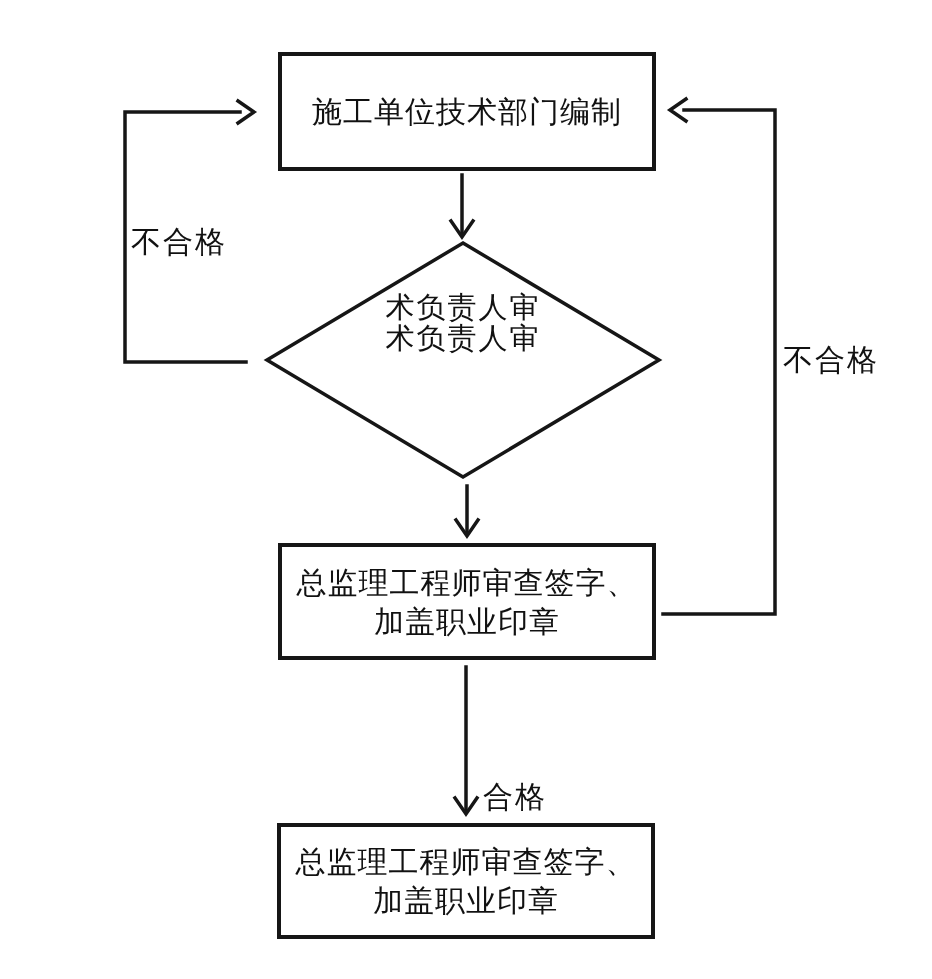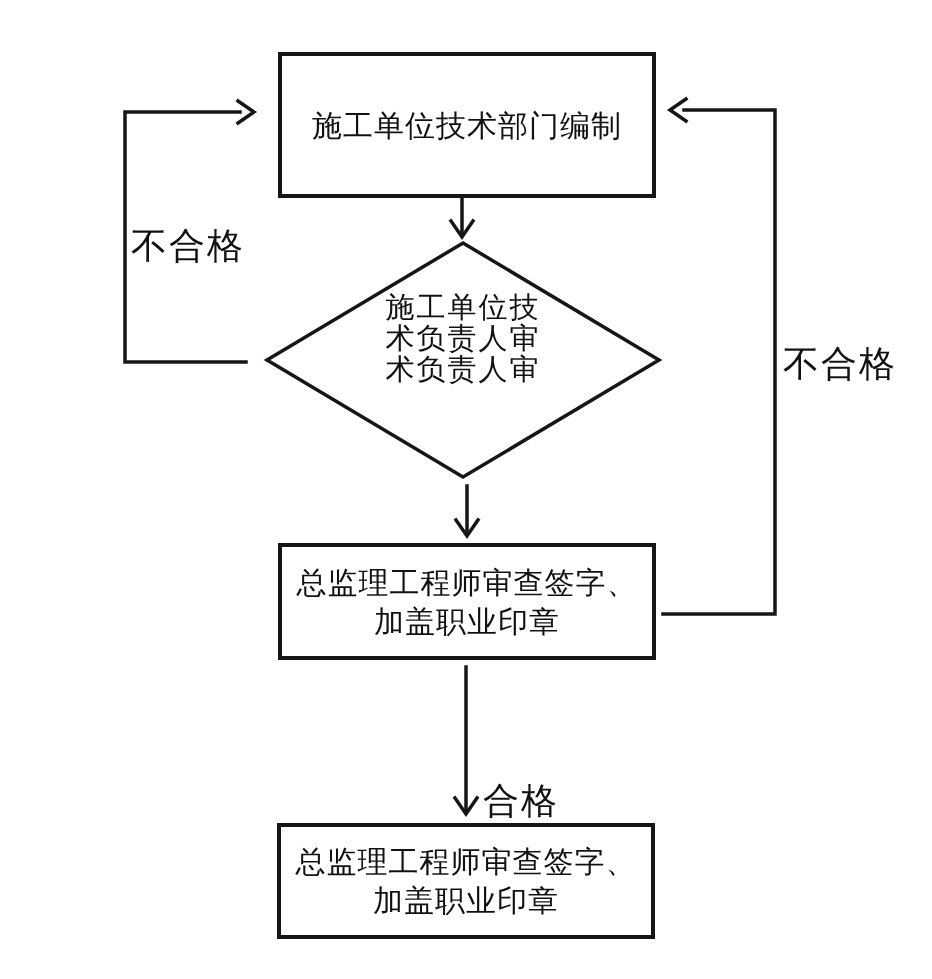--- a/index.html
+++ b/index.html
@@ -47,21 +47,21 @@
     text-align: center;
     font-size: 29px;
     line-height: 31px;
     letter-spacing: 2px;
   }
 
   .diamond-label .node-line { white-space: nowrap; }
 
   .edge-label {
     position: absolute;
-    font-size: 36px;
+    font-size: 30px;
     letter-spacing: 2px;
     white-space: nowrap;
   }
 </style>
 </head>
 <body>
 
 <div class="canvas">
 
   <svg class="lines-layer" width="932" height="979" viewBox="0 0 932 979">
@@ -79,26 +79,25 @@
       <polyline points="455,798 466,814 477,798"></polyline>
 
       <polyline points="246,362 125,362 125,112 240,112"></polyline>
       <polyline points="238,101 254,112 238,123"></polyline>
 
       <polyline points="663,614 775,614 775,110 684,110"></polyline>
       <polyline points="686,99 670,110 686,121"></polyline>
     </g>
   </svg>
 
-  <div class="node rect-node" style="left:278px; top:52px; width:378px; height:146px;">
+  <div class="node rect-node" style="left:278px; top:52px; width:378px; height:119px;">
     <span class="node-line">施工单位技术部门编制</span>
   </div>
 
   <div class="diamond-label" style="left:373px; top:292px; width:180px;">
-    <div class="node-line">施工单位技</div>
     <div class="node-line">术负责人审</div>
     <div class="node-line">术负责人审</div>
   </div>
 
   <div class="node rect-node" style="left:278px; top:543px; width:378px; height:117px;">
     <span class="node-line">总监理工程师审查签字、</span>
     <span class="node-line">加盖职业印章</span>
   </div>
 
   <div class="node rect-node" style="left:277px; top:823px; width:378px; height:116px;">

